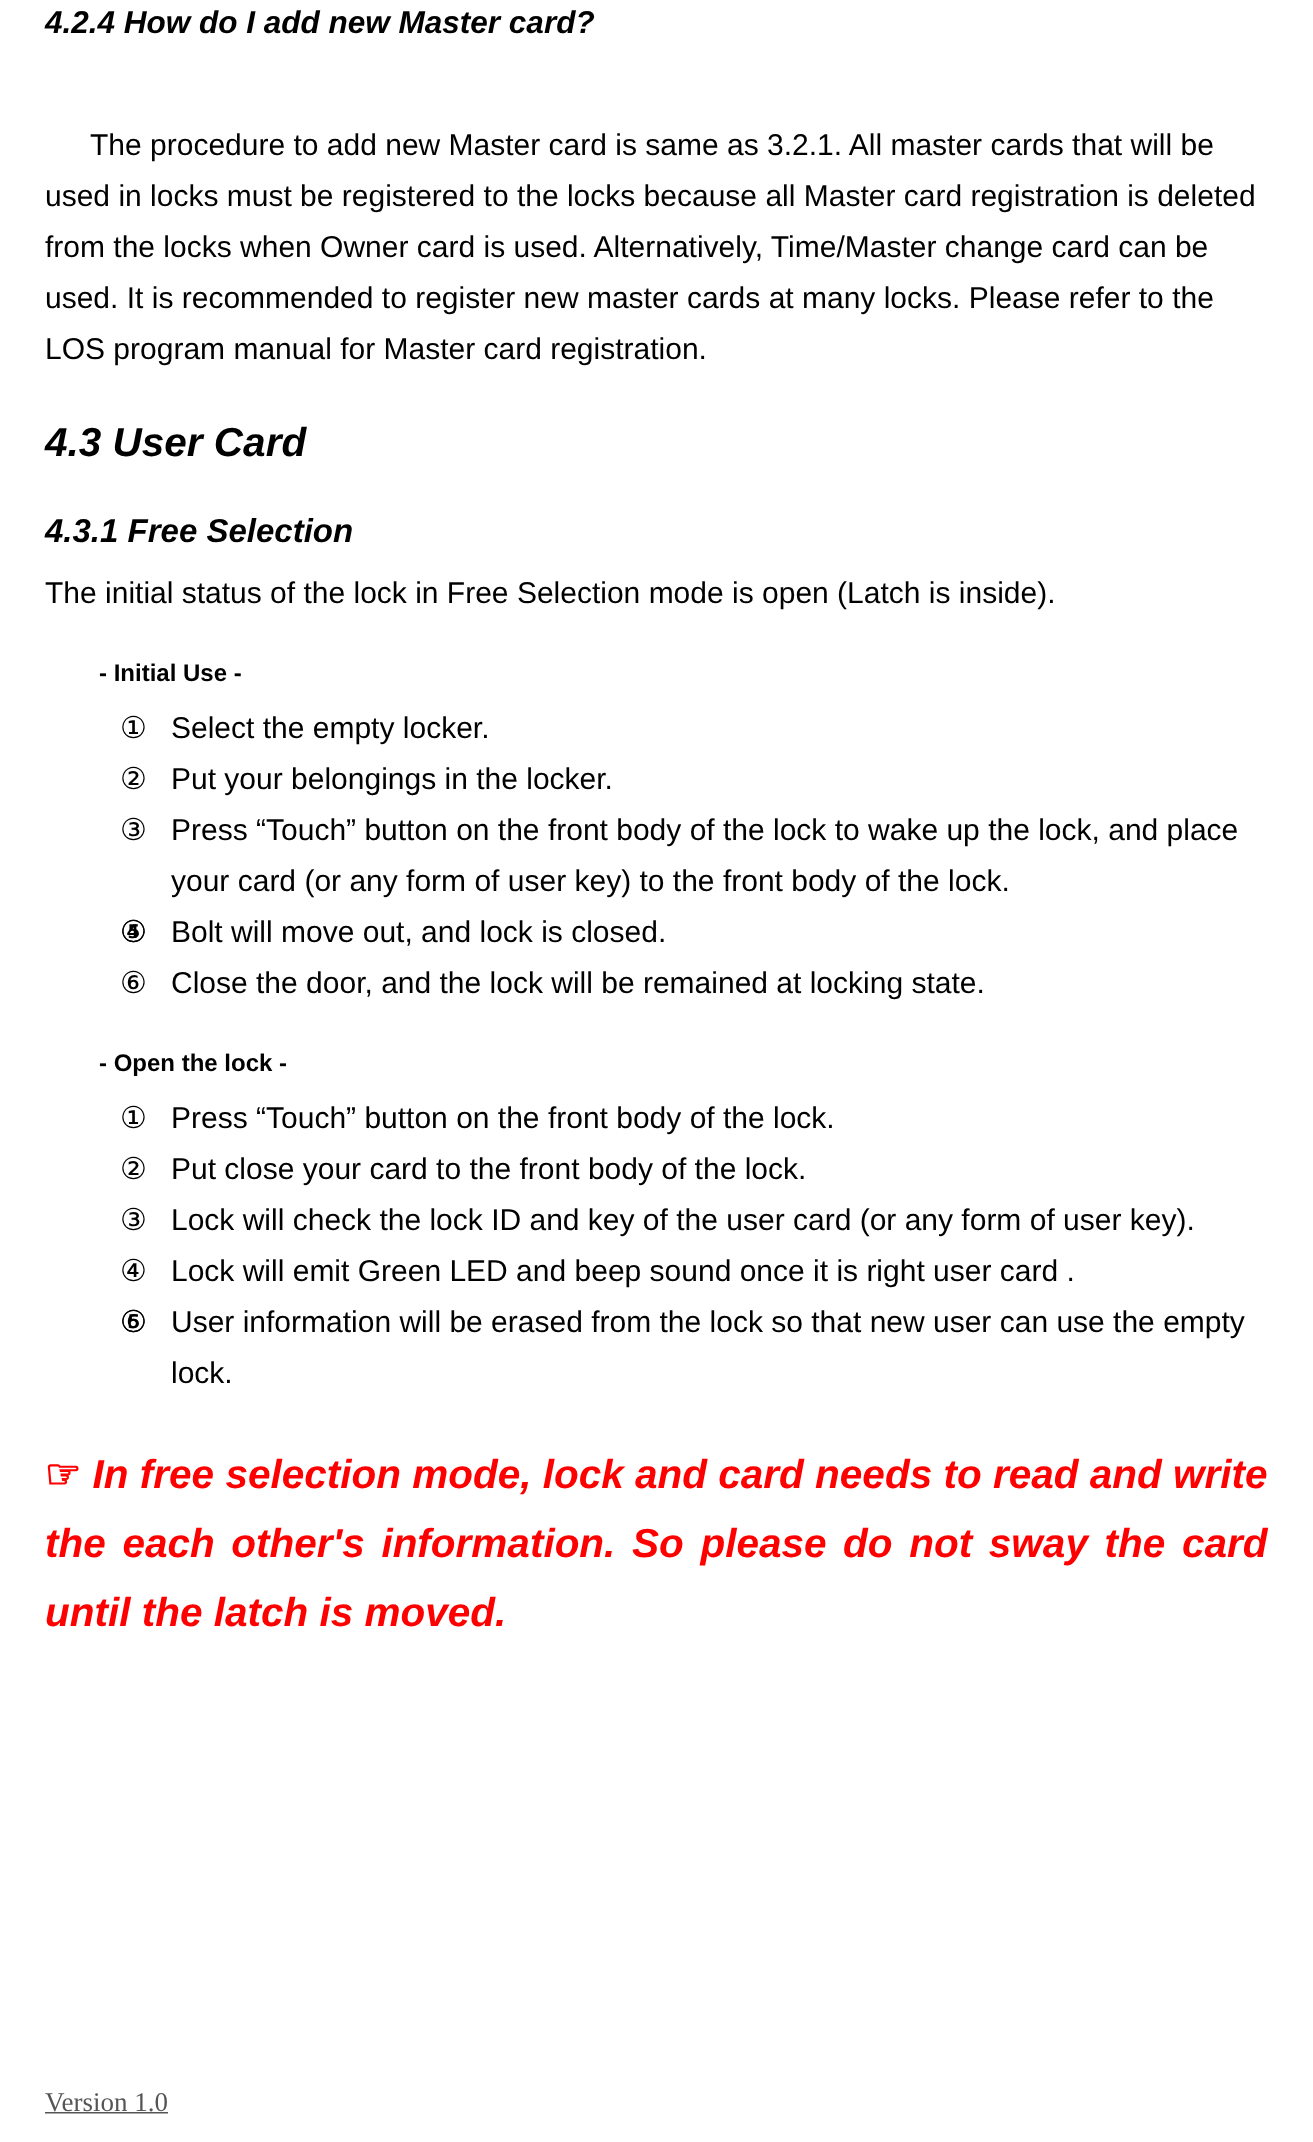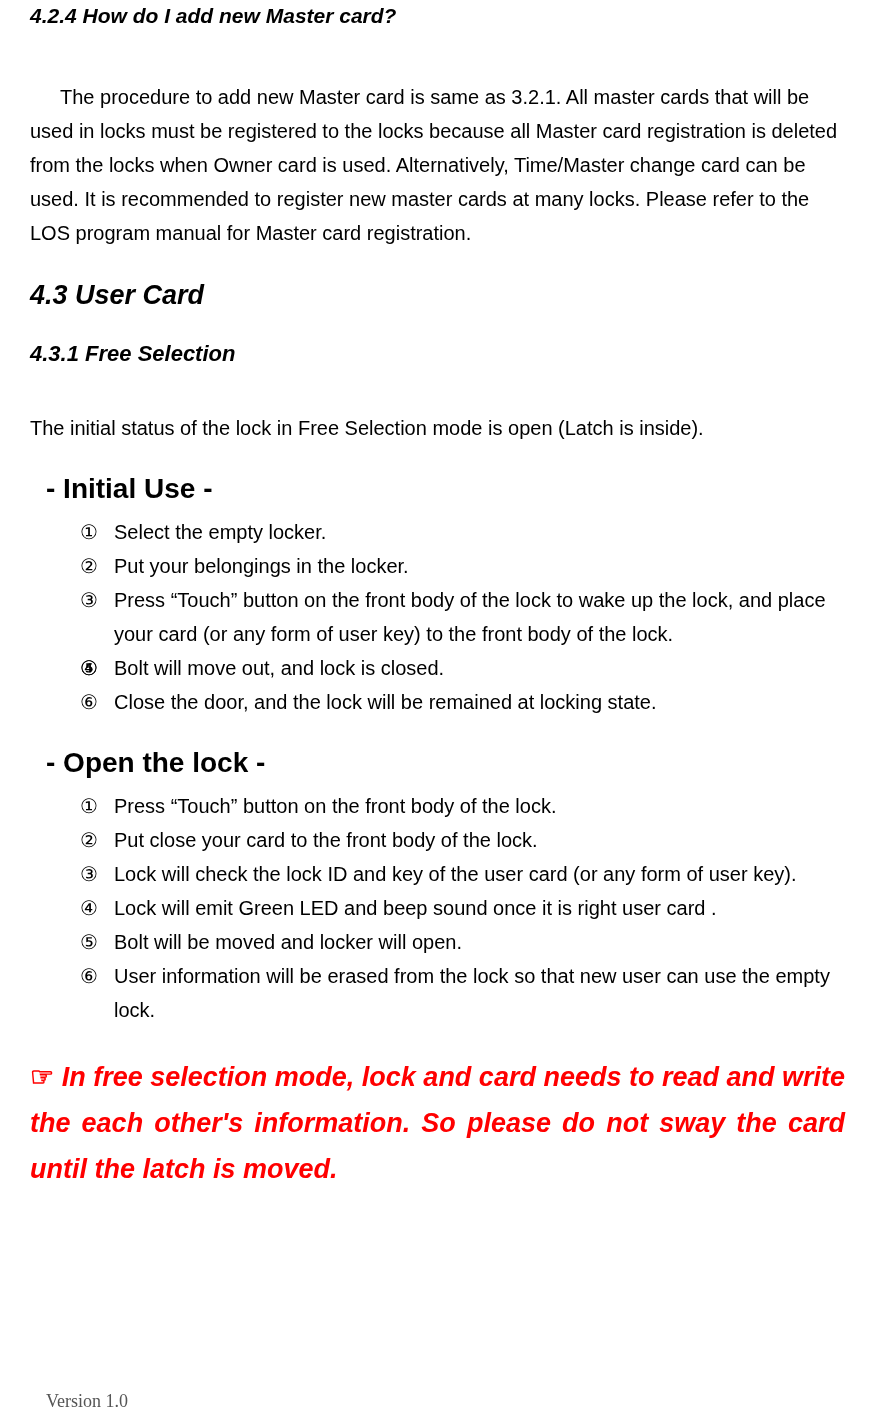--- a/index.html
+++ b/index.html
@@ -35,31 +35,31 @@
       font-size: 27px;
       font-weight: bold;
       font-style: italic;
       margin-top: 25px;
       margin-bottom: 30px;
     }
     .heading-3 {
       font-size: 22px;
       font-weight: bold;
       font-style: italic;
-      margin-bottom: 44px;
+      margin-bottom: 12px;
     }
     .intro-text {
       font-size: 20px;
       line-height: 1.7;
       margin-bottom: 28px;
     }
     .sub-heading {
-      font-size: 28px;
+      font-size: 16px;
       font-weight: bold;
-      margin-left: 16px;
+      margin-left: 36px;
       margin-bottom: 10px;
     }
     .ordered-list {
       list-style: none;
       margin-left: 50px;
       margin-bottom: 28px;
     }
     .ordered-list li {
       font-size: 20px;
       line-height: 1.7;
@@ -80,26 +80,27 @@
       line-height: 1.7;
       text-align: justify;
       margin-top: 8px;
     }
     .note .pointer {
       font-style: normal;
     }
     .footer {
       position: absolute;
       bottom: 16px;
-      left: 46px;
+      left: 30px;
       right: 30px;
       display: flex;
       font-size: 18px;
       font-family: Georgia, 'Times New Roman', serif;
       color: #555;
+      text-decoration: underline;
     }
     .footer-version {
       flex: 1;
     }
     .footer-page {
       flex: 1;
       text-align: center;
     }
     .footer-spacer {
       flex: 1;
@@ -132,21 +133,21 @@
   <li><span class="marker">⑥</span><span>Close the door, and the lock will be remained at locking state.</span></li>
 </ol>
 
 <div class="sub-heading">- Open the lock -</div>
 
 <ol class="ordered-list">
   <li><span class="marker">①</span><span>Press “Touch” button on the front body of the lock.</span></li>
   <li><span class="marker">②</span><span>Put close your card to the front body of the lock.</span></li>
   <li><span class="marker">③</span><span>Lock will check the lock ID and key of the user card (or any form of user key).</span></li>
   <li><span class="marker">④</span><span>Lock will emit Green LED and beep sound once it is right user card .</span></li>
-  <li><span class="marker">⑤</span><span>Bolt will be moved and locker will open.</span></li>
+  <li><span class="marker">⑤</span></li>
   <li><span class="marker">⑥</span><span>User information will be erased from the lock so that new user can use the empty lock.</span></li>
 </ol>
 
 <p class="note">
   <span class="pointer">☞</span> <span>In free selection mode, lock and card needs to read and write the each other's information. So please do not sway the card until the latch is moved.</span>
 </p>
 
 <div class="footer">
   <span class="footer-version">Version 1.0</span>
   <span class="footer-spacer"></span>

